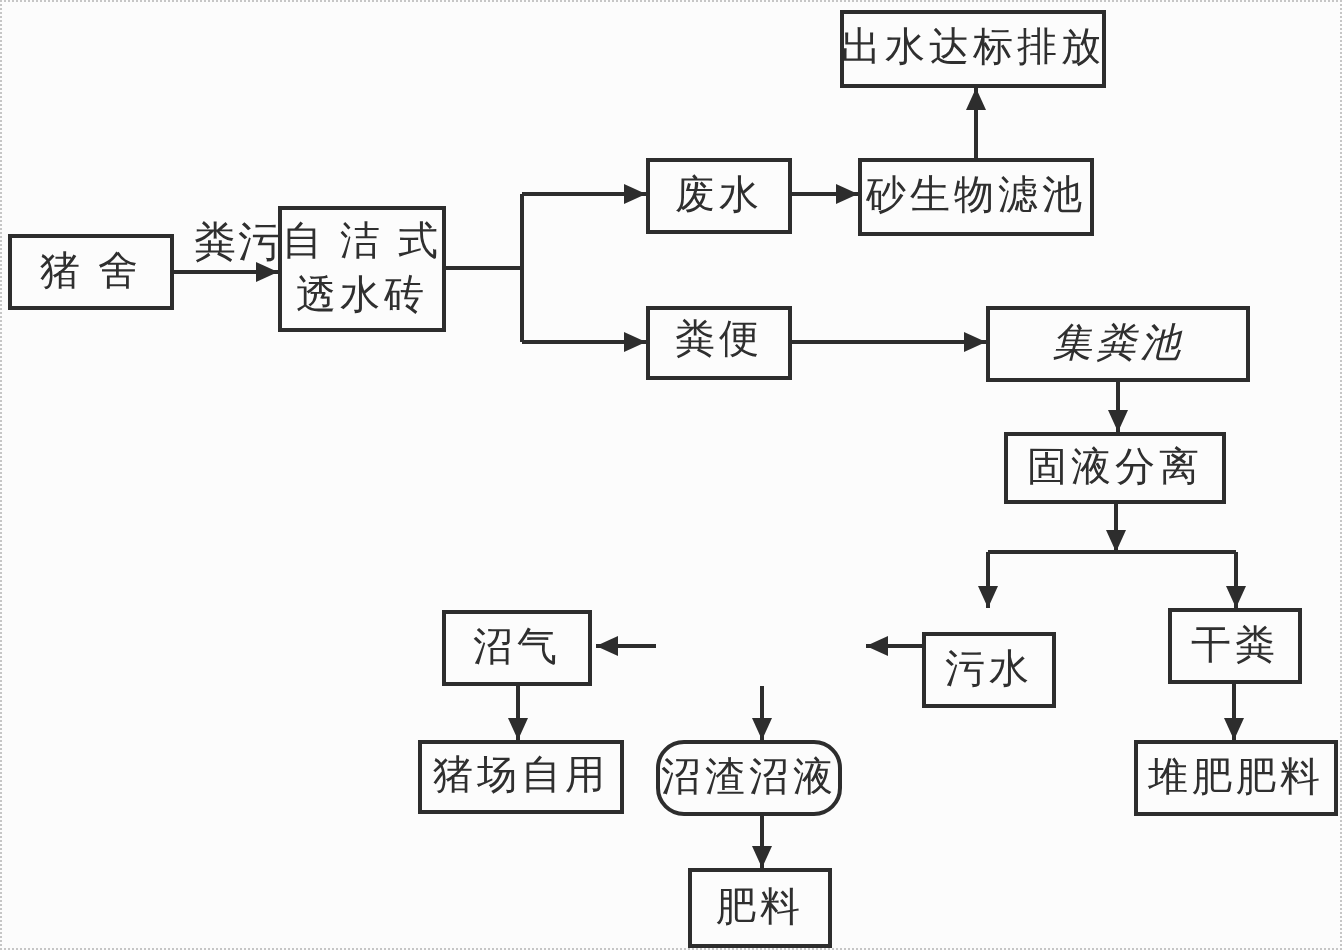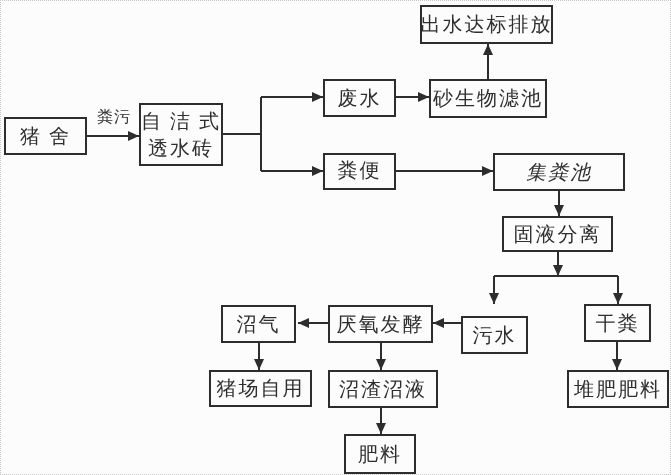--- a/index.html
+++ b/index.html
@@ -37,21 +37,21 @@
     font-size: 20px;
     letter-spacing: 2px;
     line-height: 1.35;
     white-space: nowrap;
     text-align: center;
   }
   .node span { display: block; }
   .edge-label {
     position: absolute;
     color: #2f2f2f;
-    font-size: 16px;
+    font-size: 21px;
     letter-spacing: 1px;
     white-space: nowrap;
   }
 </style>
 </head>
 <body>
 
 <div id="canvas">
 
   <svg id="arrows" viewBox="0 0 671 475" xmlns="http://www.w3.org/2000/svg">
@@ -121,29 +121,26 @@
   </div>
 
   <div class="node" style="left:583px; top:303px; width:67px; height:38px;">
     <span>干粪</span>
   </div>
 
   <div class="node" style="left:220px; top:304px; width:75px; height:38px;">
     <span>沼气</span>
   </div>
 
-  <div class="node" style="left:327px; top:304px; width:105px; height:38px;">
-    <span>厌氧发酵</span>
-  </div>
 
   <div class="node" style="left:208px; top:369px; width:103px; height:37px;">
     <span>猪场自用</span>
   </div>
 
-  <div class="node" style="left:327px; top:369px; width:110px; height:38px;">
+  <div class="node" style="left:327px; top:369px; width:93px; height:38px;border-radius:14px;">
     <span>沼渣沼液</span>
   </div>
 
   <div class="node" style="left:566px; top:369px; width:102px; height:38px;">
     <span>堆肥肥料</span>
   </div>
 
   <div class="node" style="left:343px; top:433px; width:72px; height:40px;">
     <span>肥料</span>
   </div>

